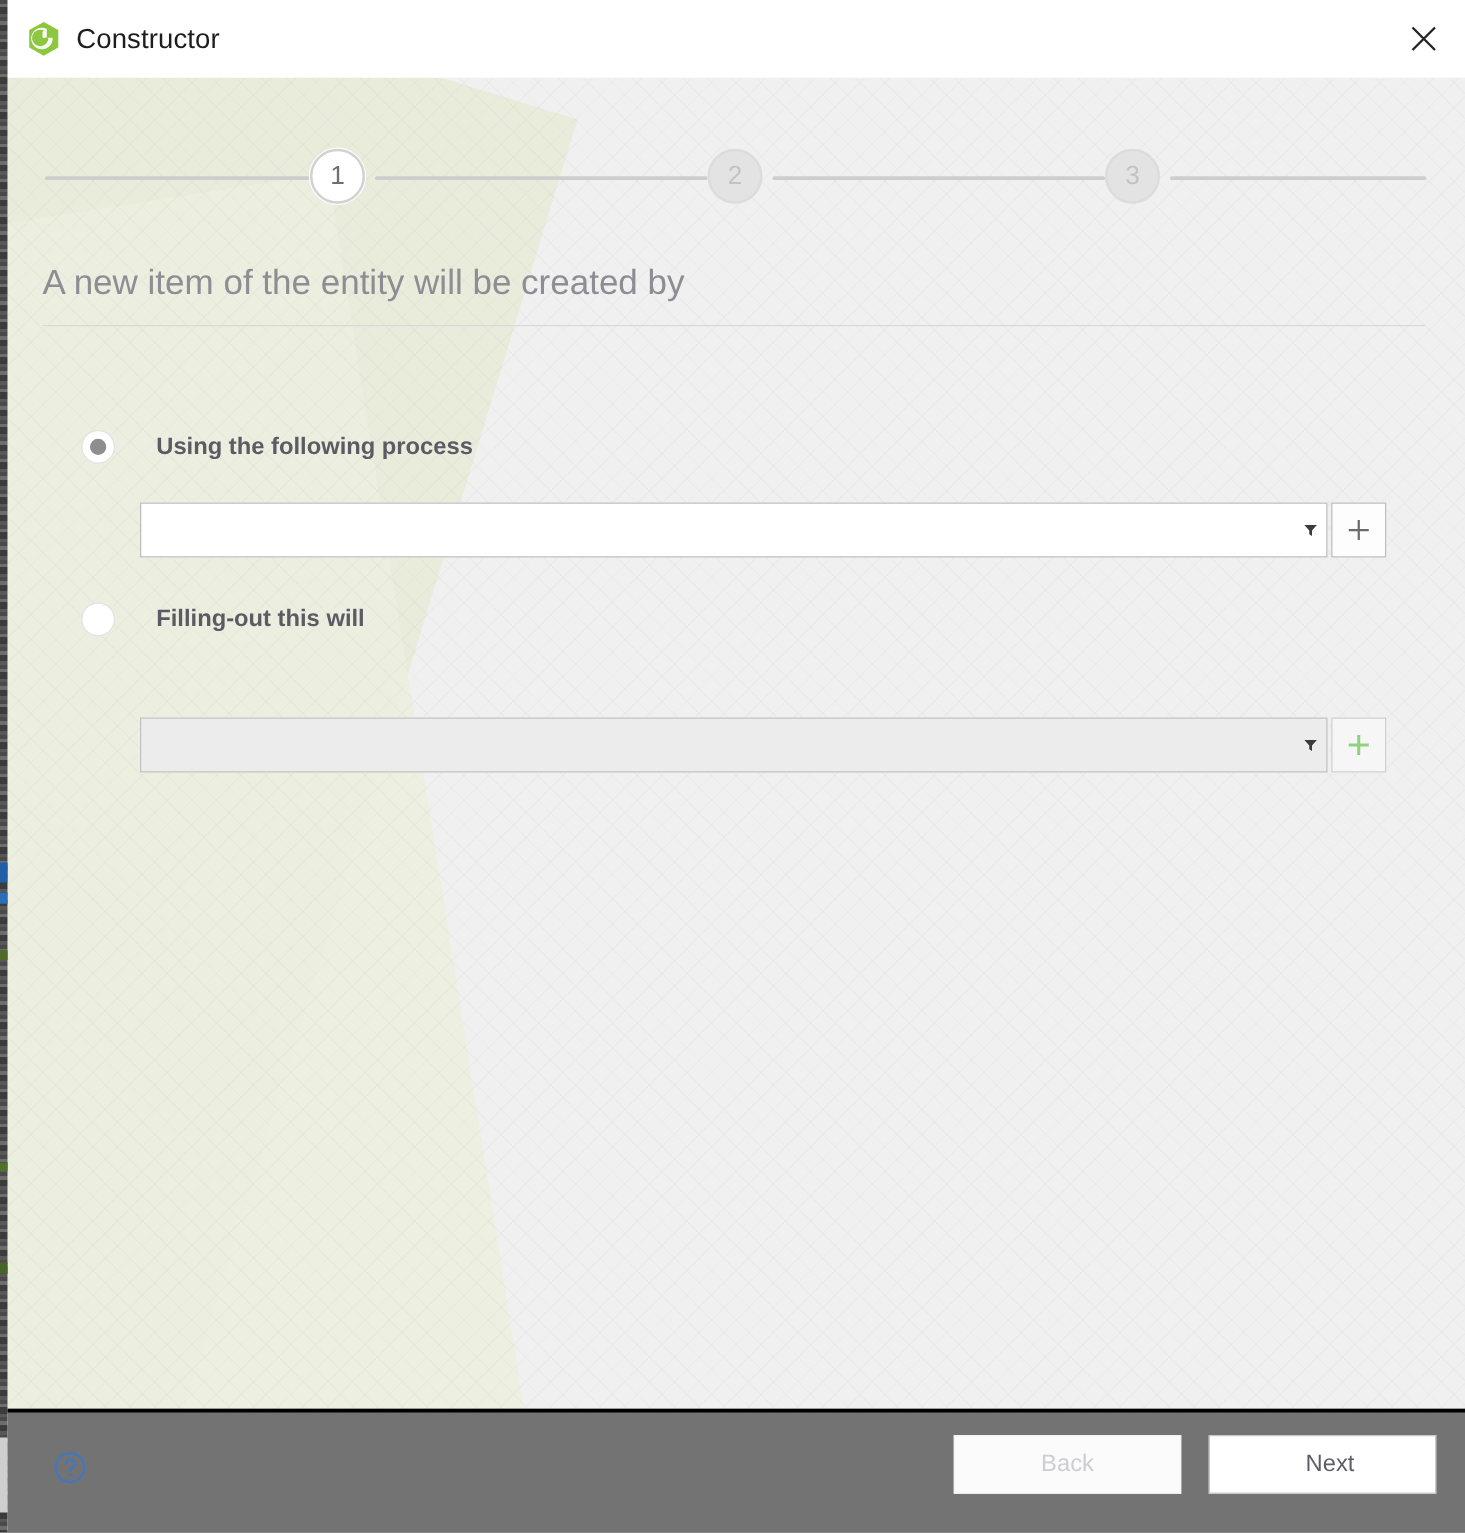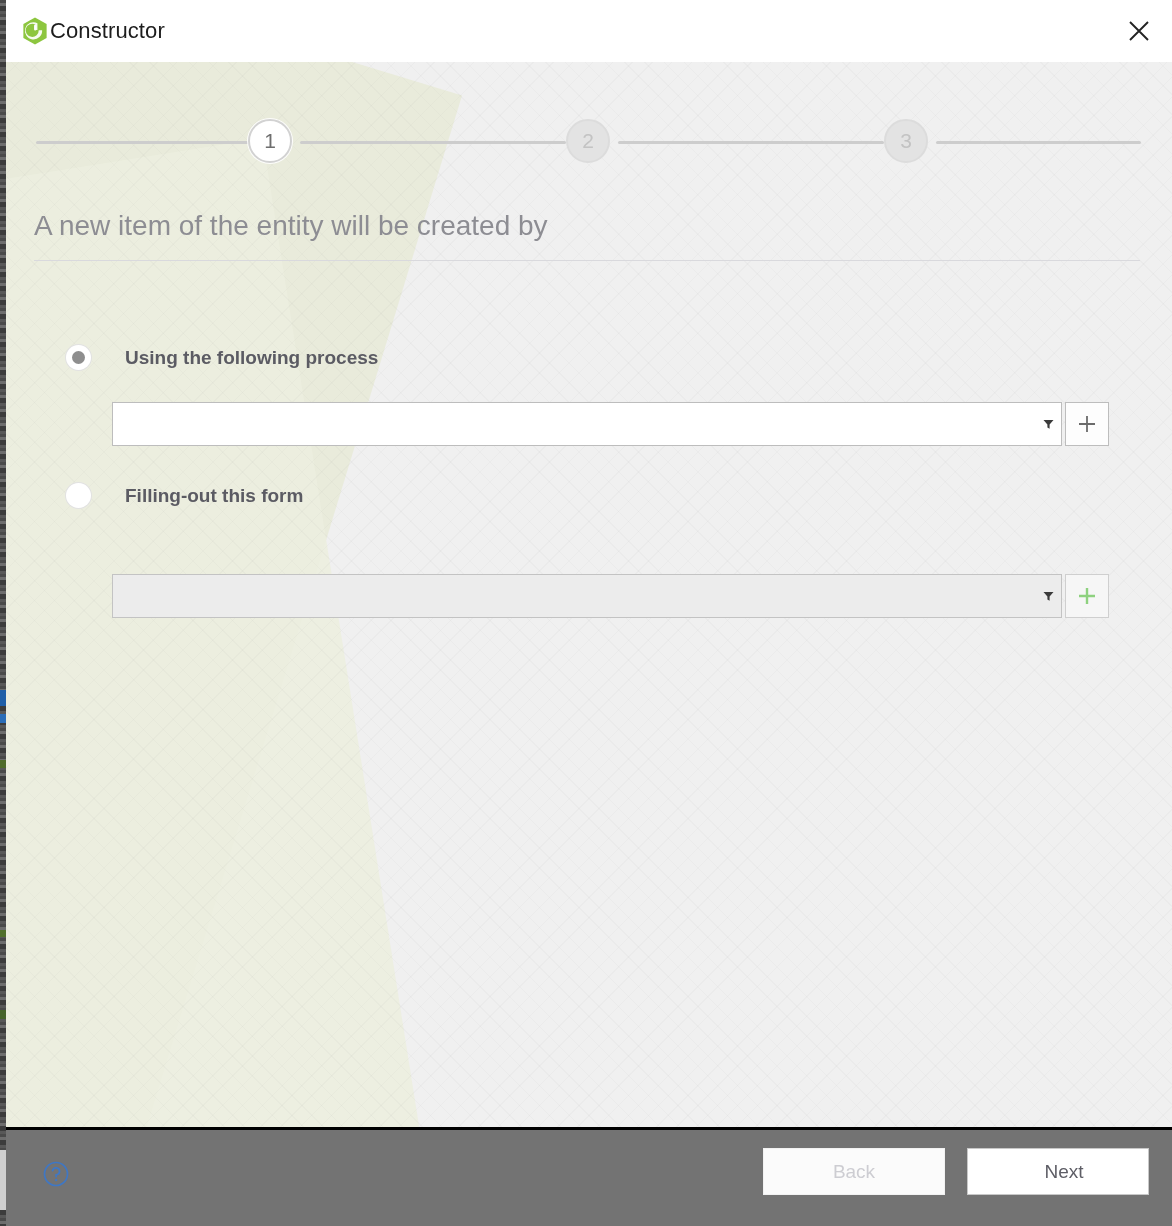--- a/index.html
+++ b/index.html
@@ -57,20 +57,21 @@
     z-index: 40;
   }
   .app-logo {
     margin-left: 14px;
     width: 30px;
     height: 30px;
     flex: 0 0 auto;
     display: block;
   }
   .app-title {
+    margin-left: 11px;
     font-size: 22px;
     color: #1d1d1d;
     font-weight: 400;
     letter-spacing: .1px;
     white-space: nowrap;
   }
   .titlebar-spacer { flex: 1 1 auto; }
   .close-btn {
     width: 66px;
     height: 62px;
@@ -398,21 +399,21 @@
         </div>
         <div class="plus-btn">
           <svg width="22" height="22" viewBox="0 0 22 22">
             <path d="M11 3 V19 M3 11 H19" stroke="#6b6b6b" stroke-width="1.8" fill="none"></path>
           </svg>
         </div>
       </div>
 
       <div class="radio-row" style="left:60px; top:421px;">
         <span class="radio off"></span>
-        <span class="radio-label">Filling-out this form</span>
+        <span class="radio-label">Filling-out this will</span>
       </div>
 
       <div class="combo-row" style="left:106px; top:512px;">
         <div class="combo disabled">
           <span class="combo-value"></span>
           <span class="combo-arrow">
             <svg width="13" height="13" viewBox="0 0 13 13">
               <path d="M1.5 2 H11.5 L7.6 6.4 V10.8 L5.4 9.4 V6.4 Z" fill="#3b3b3b"></path>
             </svg>
           </span>

